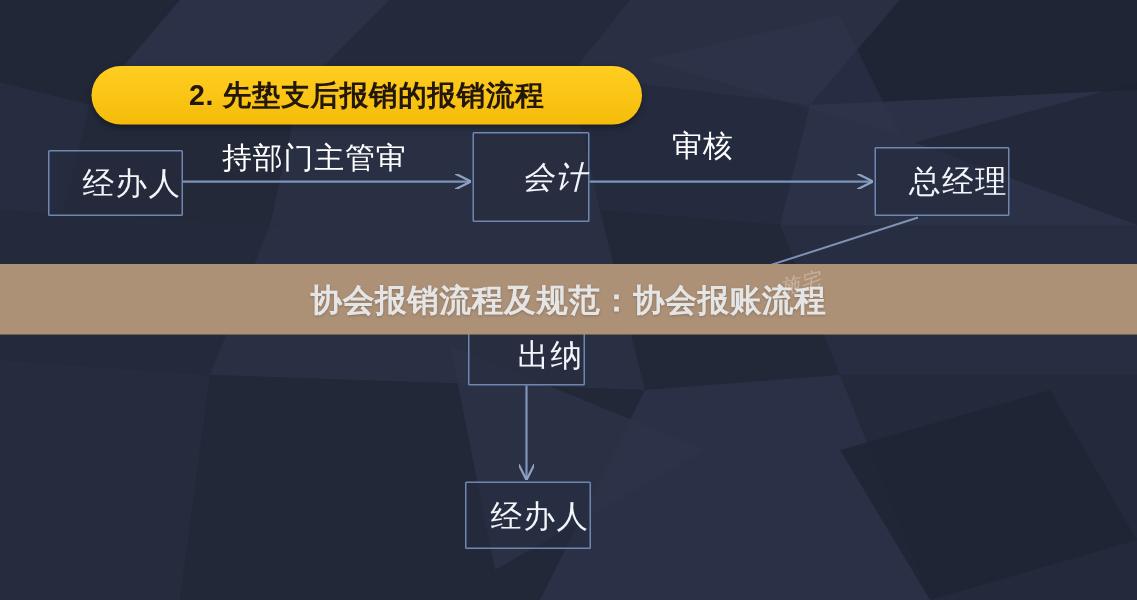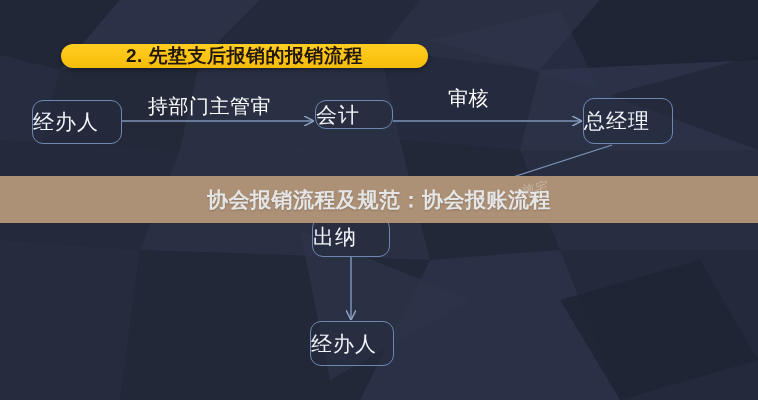--- a/index.html
+++ b/index.html
@@ -22,55 +22,55 @@
     left: 0; top: 0;
     width: 758px; height: 400px;
     display: block;
   }
   
   .title-pill {
     position: absolute;
     left: 61px;
     top: 44px;
     width: 367px;
-    height: 24px;
+    height: 39px;
     background: linear-gradient(180deg, #ffce21 0%, #f5bc0a 100%);
     border-radius: 20px;
     box-shadow: 0 2px 5px rgba(0,0,0,0.35);
     display: flex;
     align-items: center;
     justify-content: center;
   }
   .title-pill-text {
     color: #23160a;
     font-size: 19px;
     font-weight: 600;
     letter-spacing: 0.5px;
     white-space: nowrap;
   }
   
   .node {
     position: absolute;
     border: 1.6px solid #6f87b0;
-    border-radius: 11px;
+    border-radius: 1px;
     background: rgba(38,44,62,0.55);
     display: flex;
     align-items: center;
-    justify-content: flex-start;
+    justify-content: flex-end;
     box-sizing: border-box;
   }
   .node-text {
     color: #f2f5fa;
     font-size: 21px;
     font-weight: 400;
     white-space: nowrap;
     letter-spacing: 1px;
   }
   #node-operator-top { left: 32px;  top: 100px; width: 90px;  height: 44px; }
-  #node-accountant   { left: 315px; top: 100px; width: 78px;  height: 29px; }
+  #node-accountant   { left: 315px; top: 88px; width: 78px;  height: 60px; font-style: italic; }
   #node-gm           { left: 583px; top: 98px;  width: 90px;  height: 46px; }
   #node-cashier      { left: 312px; top: 217px; width: 78px;  height: 40px; }
   #node-operator-bot { left: 310px; top: 321px; width: 84px;  height: 45px; }
 
   
   #connectors {
     position: absolute;
     left: 0; top: 0;
     width: 758px; height: 400px;
     pointer-events: none;

